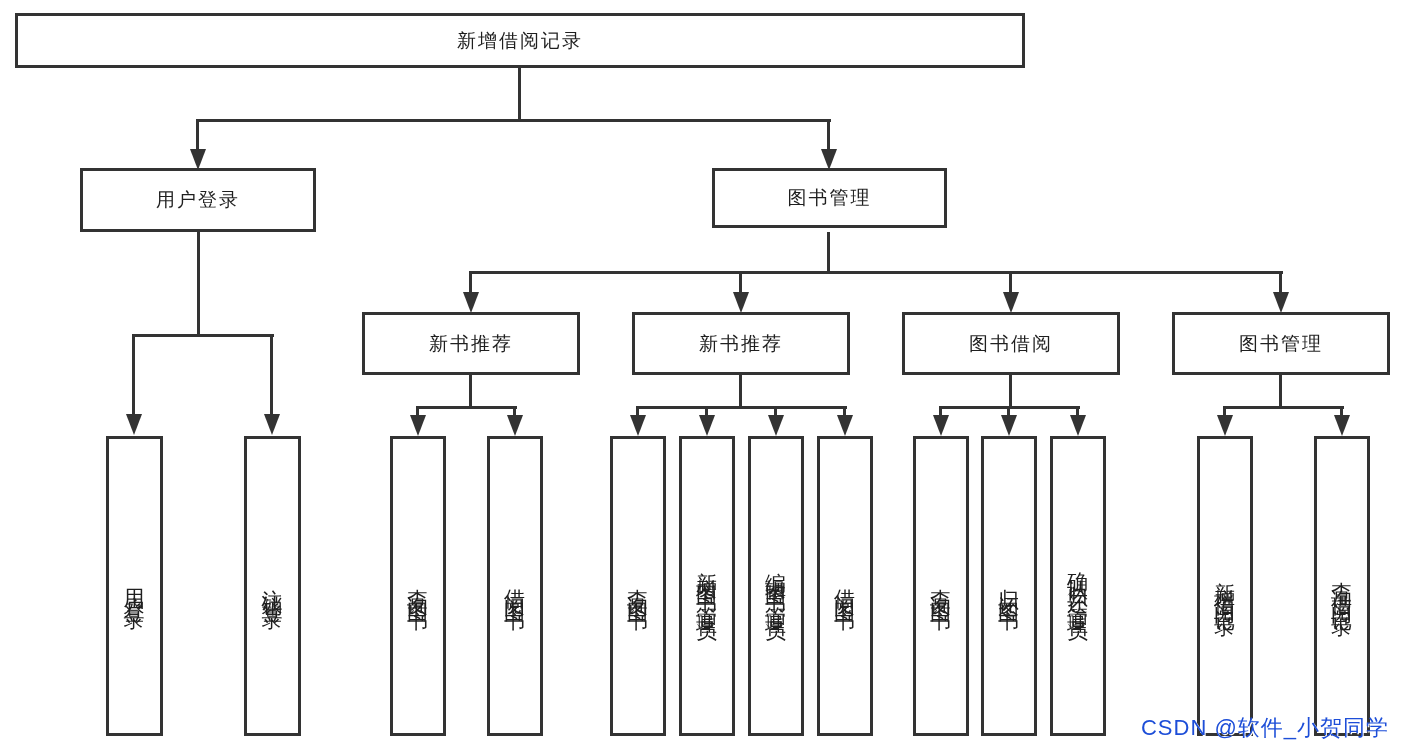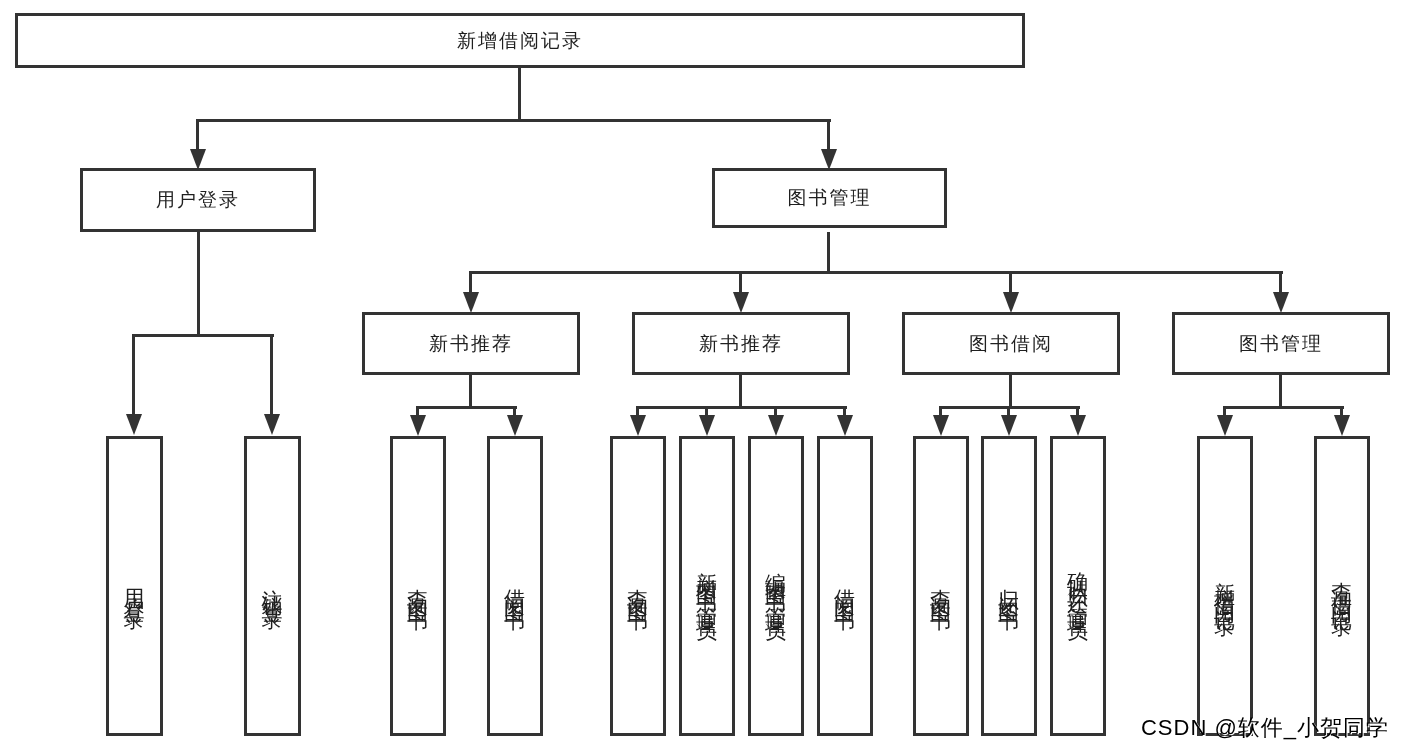--- a/index.html
+++ b/index.html
@@ -50,21 +50,21 @@
     height: 0;
     border-left: 8px solid transparent;
     border-right: 8px solid transparent;
     border-top: 21px solid #333333;
   }
   .watermark {
     position: absolute;
     right: 16px;
     bottom: 4px;
     font-size: 22px;
-    color: #000000;
+    color: #1d4ed8;
     letter-spacing: 1px;
     text-shadow: 1px 1px 0 #ffffff;
     pointer-events: none;
     margin-left: 24px;
   }
 </style>
 </head>
 <body>
 
 <div class="canvas">

